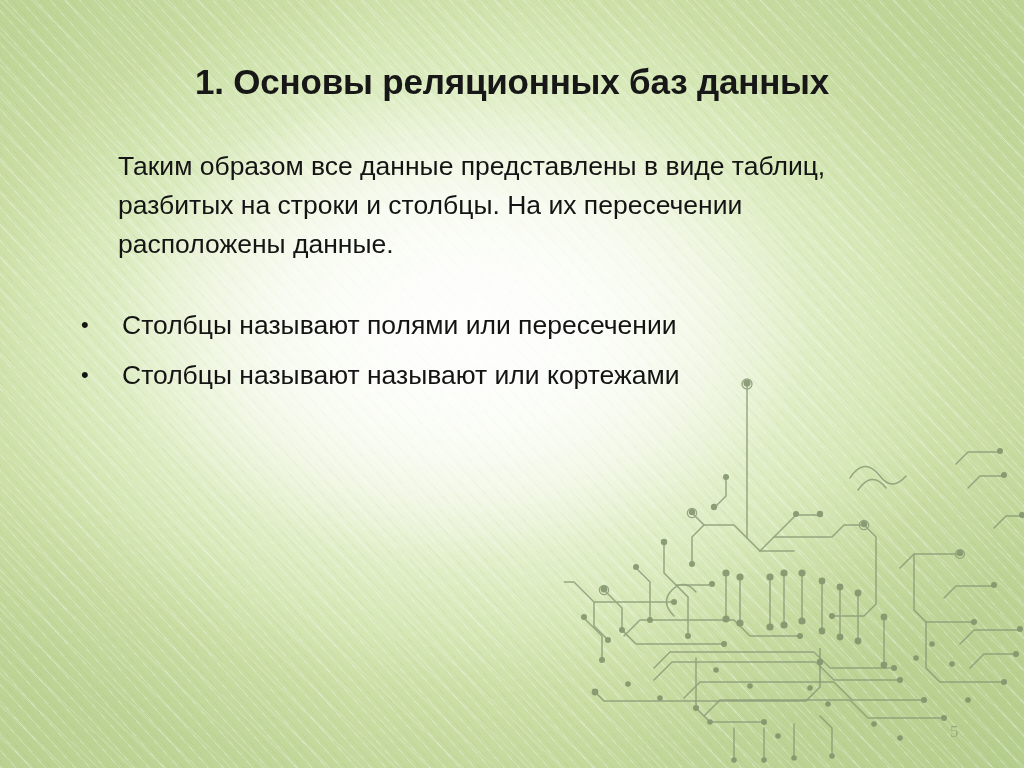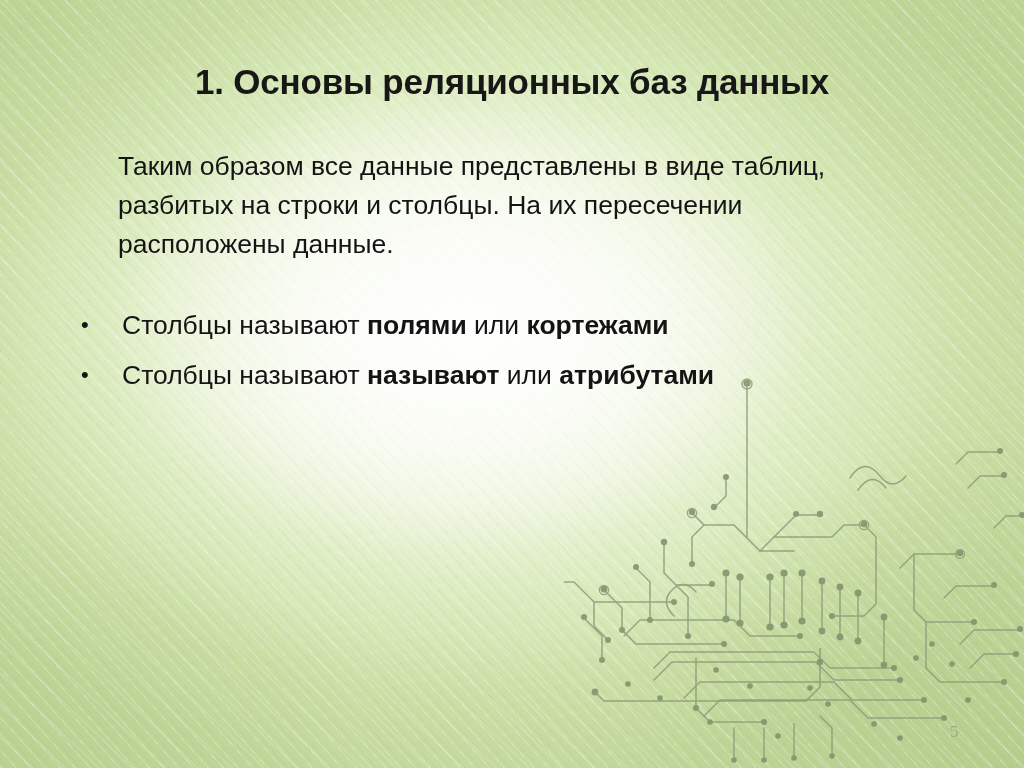--- a/index.html
+++ b/index.html
@@ -143,21 +143,21 @@
     padding-left: 44px;
   }
   .bullet-dot {
     position: absolute;
     left: 3px;
     top: 0;
     font-size: 22px;
     line-height: 50px;
     color: #141414;
   }
-  .bullet-row b { font-weight: bold; }
+  .bullet-row b { font-weight: normal; }
 
   .slide-number {
     position: absolute;
     left: 950px;
     top: 722px;
     font-size: 17px;
     color: #97ac7c;
     font-family: "Liberation Serif", serif;
   }
 </style>
@@ -328,23 +328,23 @@
 
   <div class="title">1. Основы реляционных баз данных</div>
 
   <div class="body-block">
     <p class="para">Таким образом все данные представлены в виде таблиц, разбитых на строки и столбцы. На их пересечении расположены данные.</p>
   </div>
 
   <ul class="bullets">
     <li class="bullet-row">
       <span class="bullet-dot">•</span>
-      <span class="bullet-text"><span>Столбцы называют </span><b>полями</b><span> или </span><b>кортежами</b></span>
+      <span class="bullet-text"><span>Столбцы называют </span><b>полями</b><span> или </span><b>пересечении</b></span>
     </li>
     <li class="bullet-row">
       <span class="bullet-dot">•</span>
-      <span class="bullet-text"><span>Столбцы называют </span><b>называют</b><span> или </span><b>атрибутами</b></span>
+      <span class="bullet-text"><span>Столбцы называют </span><b>называют</b><span> или </span><b>кортежами</b></span>
     </li>
   </ul>
 
   <div class="slide-number">5</div>
 
 </div>
 
 </body></html>

